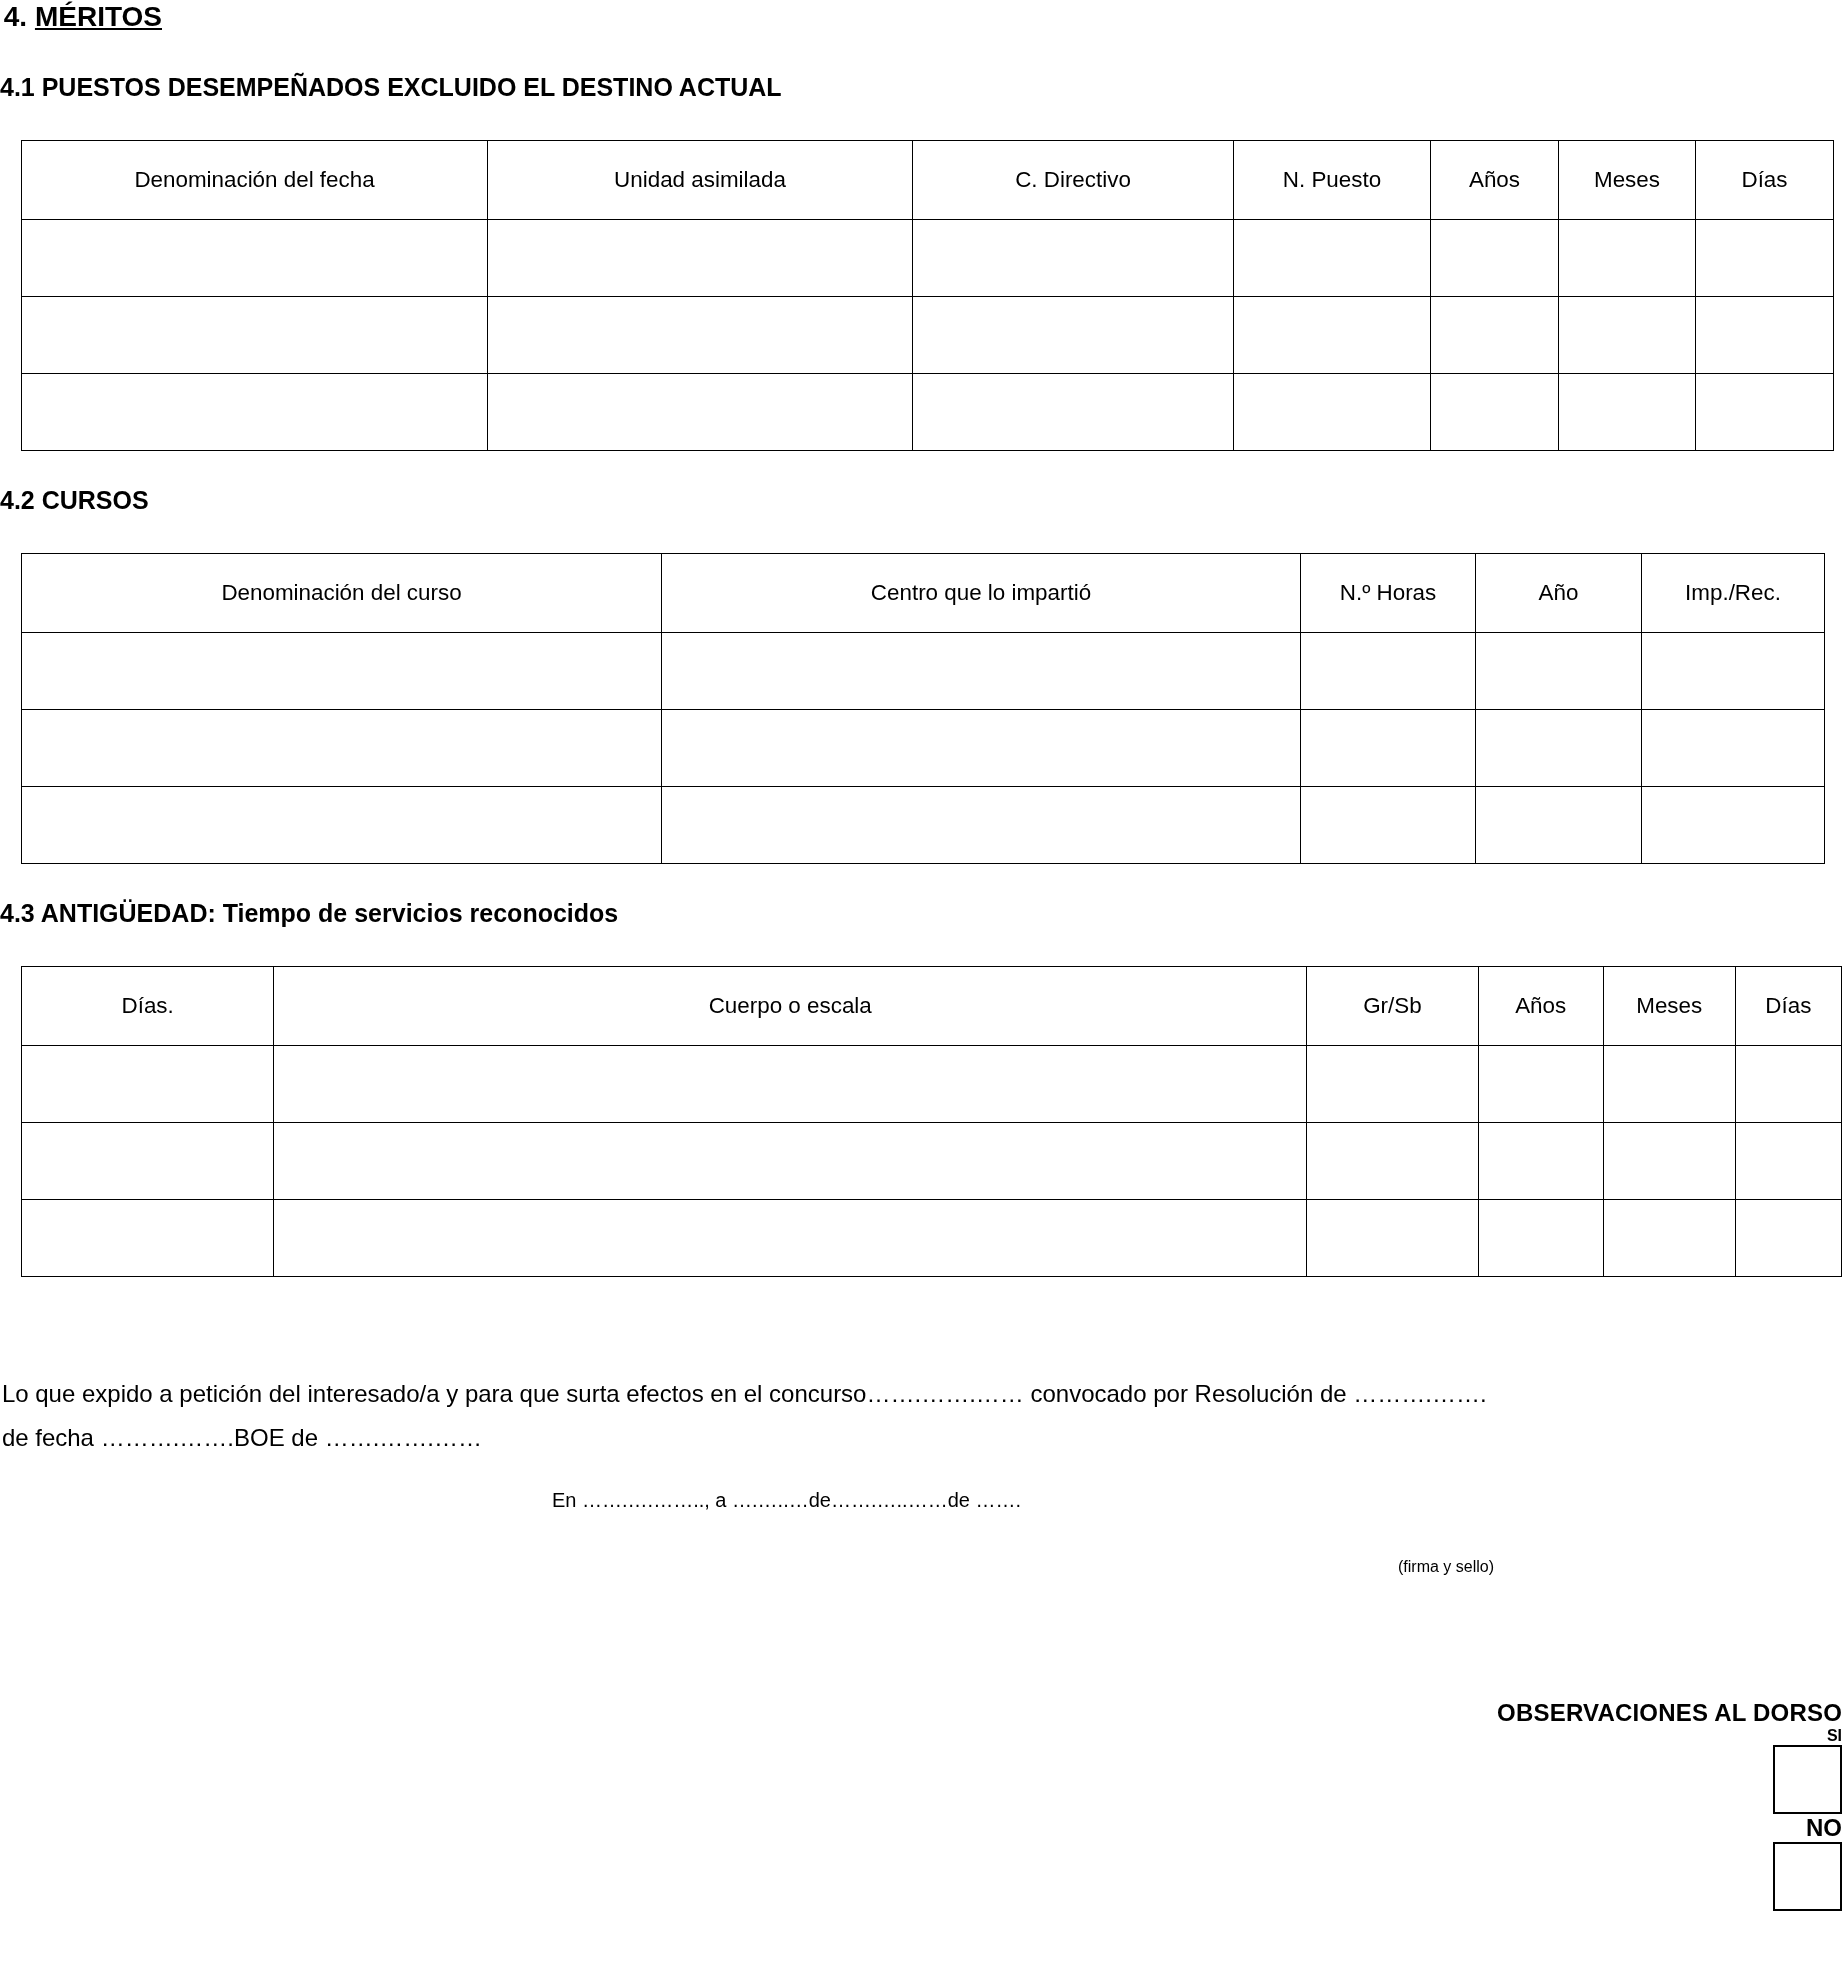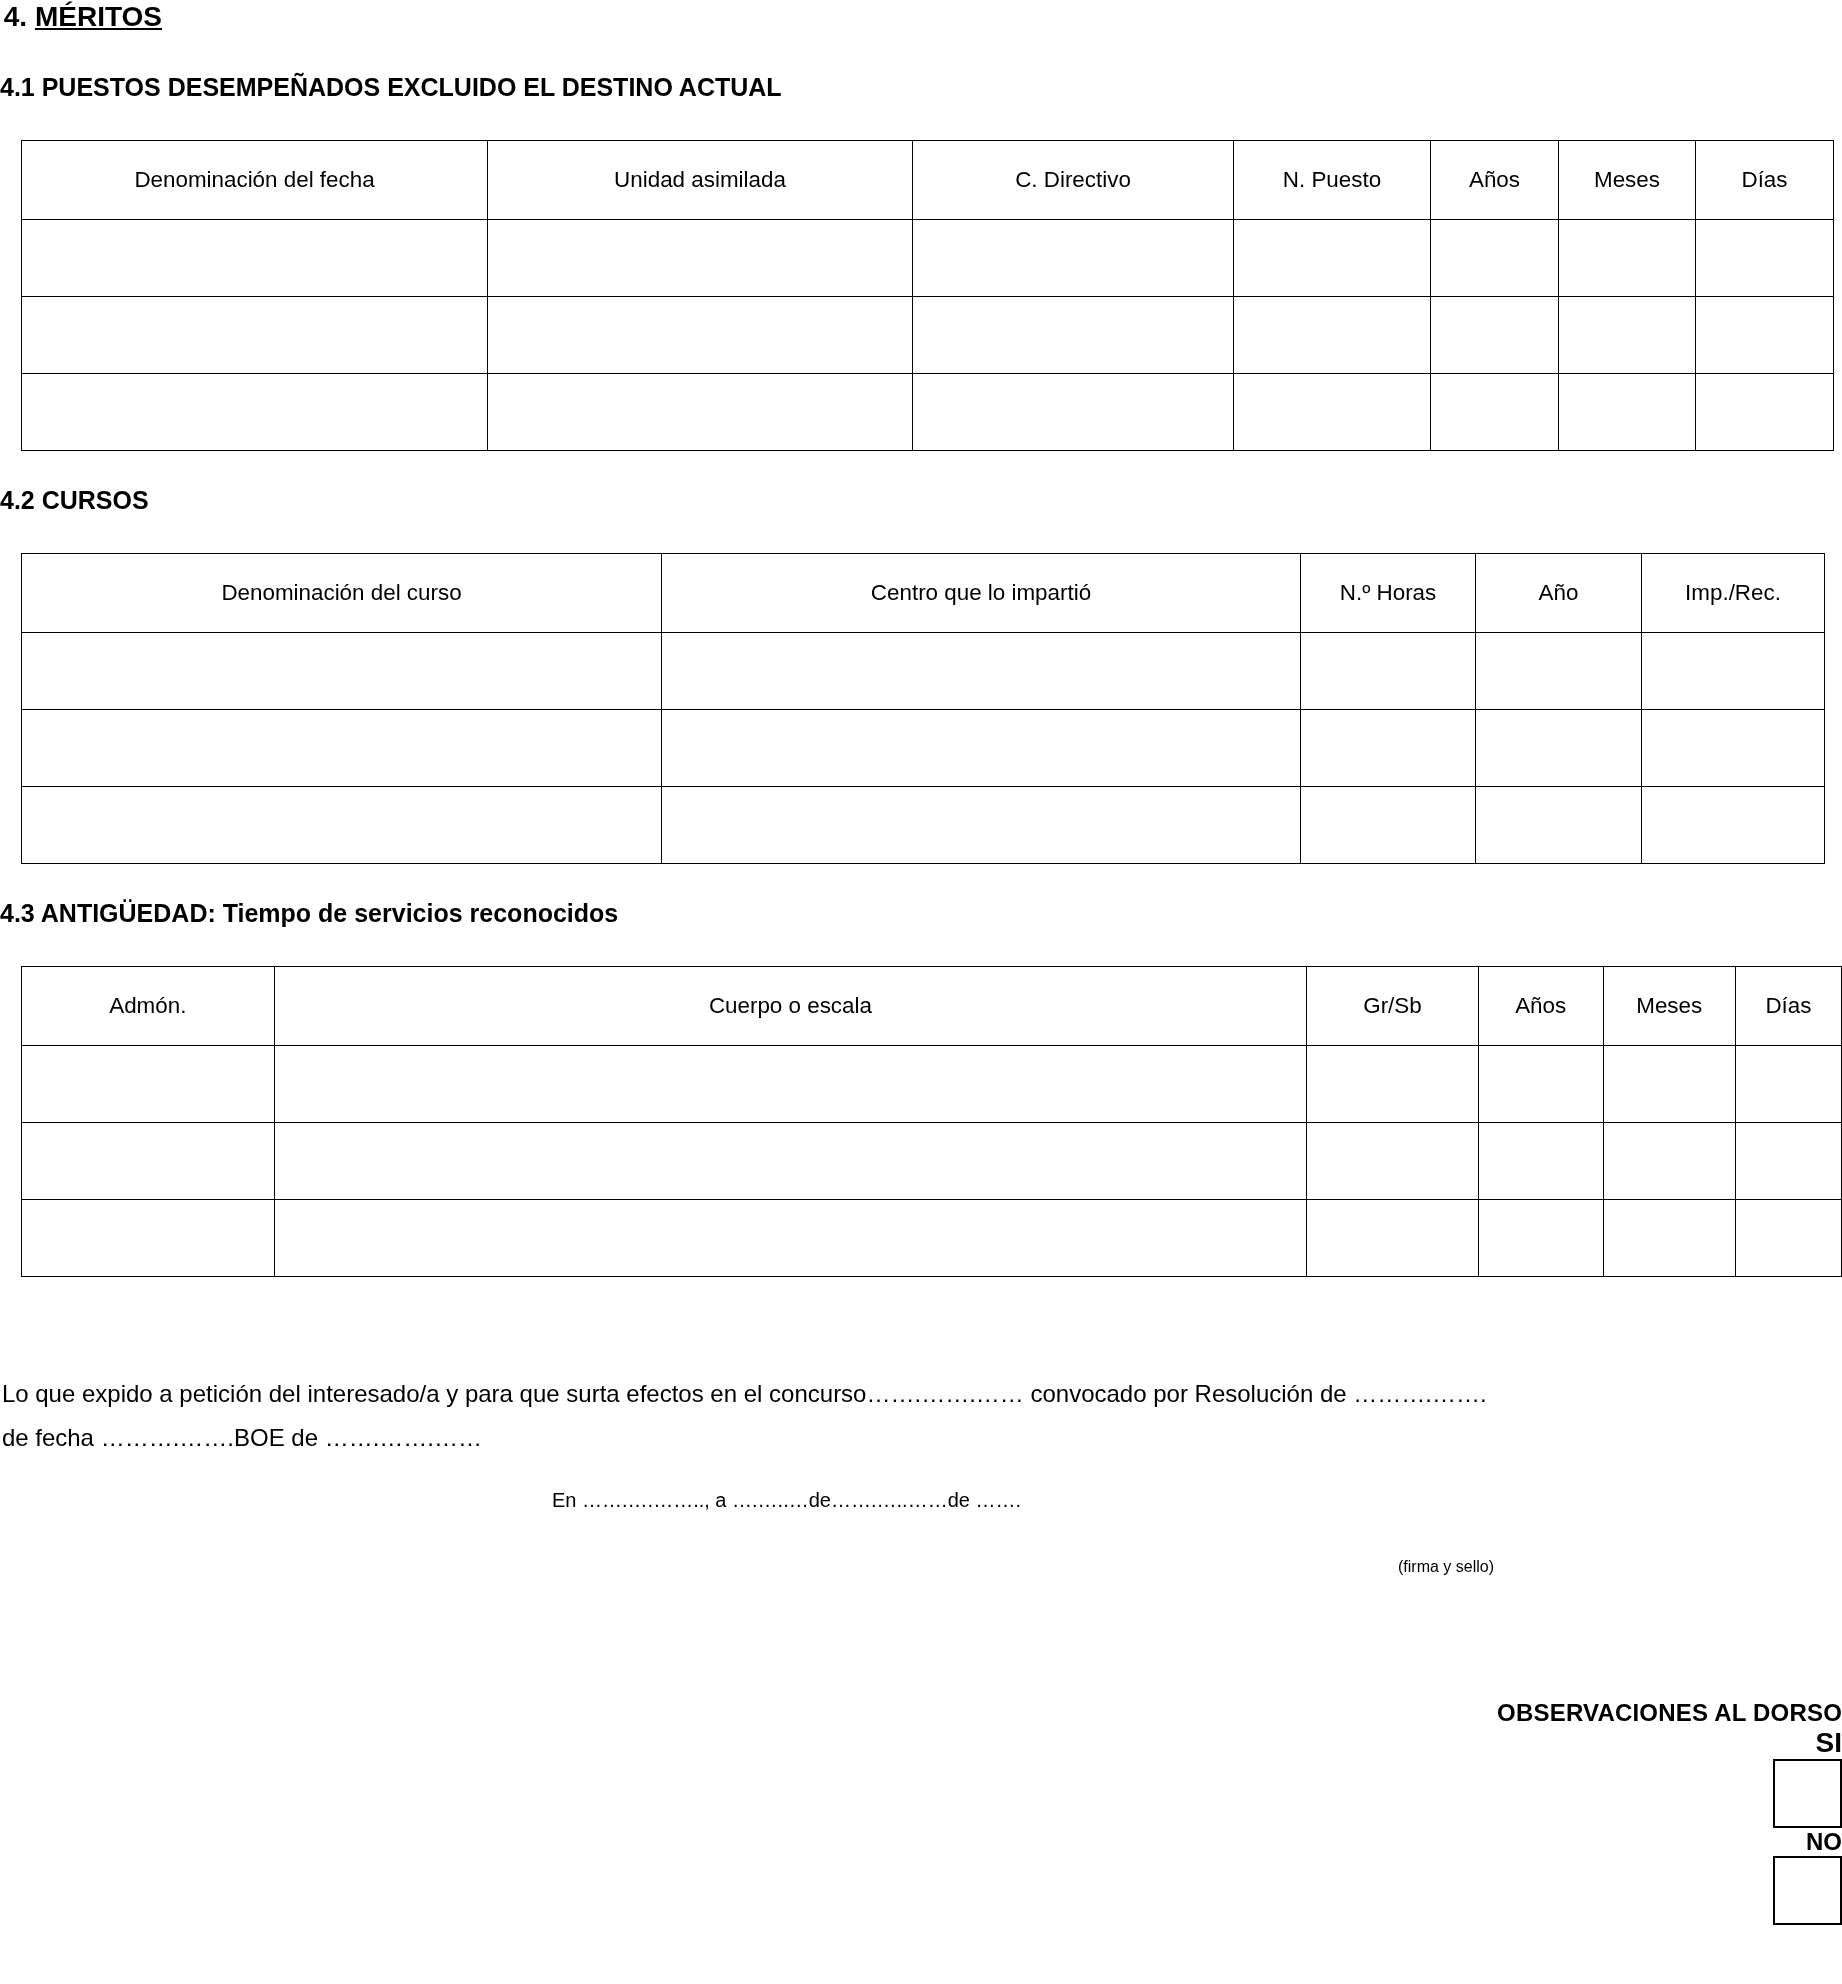--- a/index.html
+++ b/index.html
@@ -98,21 +98,21 @@
     padding-left: 1.9px;
     margin-top: 28.5px;
     flex-direction: column;
   }
   .obs-label {
     font-size: 24px;
     font-weight: bold;
     letter-spacing: 0.2px;
   }
   .obs-si {
-    font-size: 28px;
+    font-size: 16px;
     font-weight: bold;
     margin-left: 65px;
   }
   .obs-no {
     font-size: 24px;
     font-weight: bold;
     margin-left: 59px;
   }
   .checkbox {
     width: 65px;
@@ -249,21 +249,21 @@
     <colgroup>
       <col style="width:255px">
       <col style="width:1046px">
       <col style="width:173px">
       <col style="width:126px">
       <col style="width:133px">
       <col style="width:107px">
     </colgroup>
     <thead>
       <tr>
-        <td>Admón.</td>
+        <td>Días.</td>
         <td>Cuerpo o escala</td>
         <td>Gr/Sb</td>
         <td>Años</td>
         <td class="dash-left dash-right">Meses</td>
         <td>Días</td>
       </tr>
     </thead>
     <tbody>
       <tr>
         <td></td>

